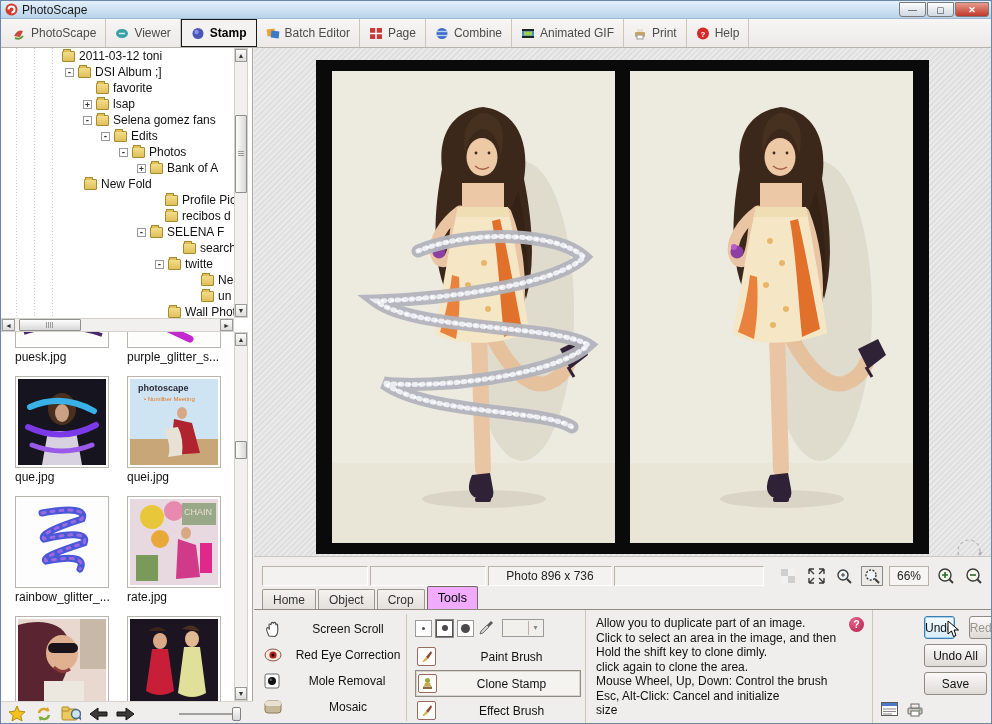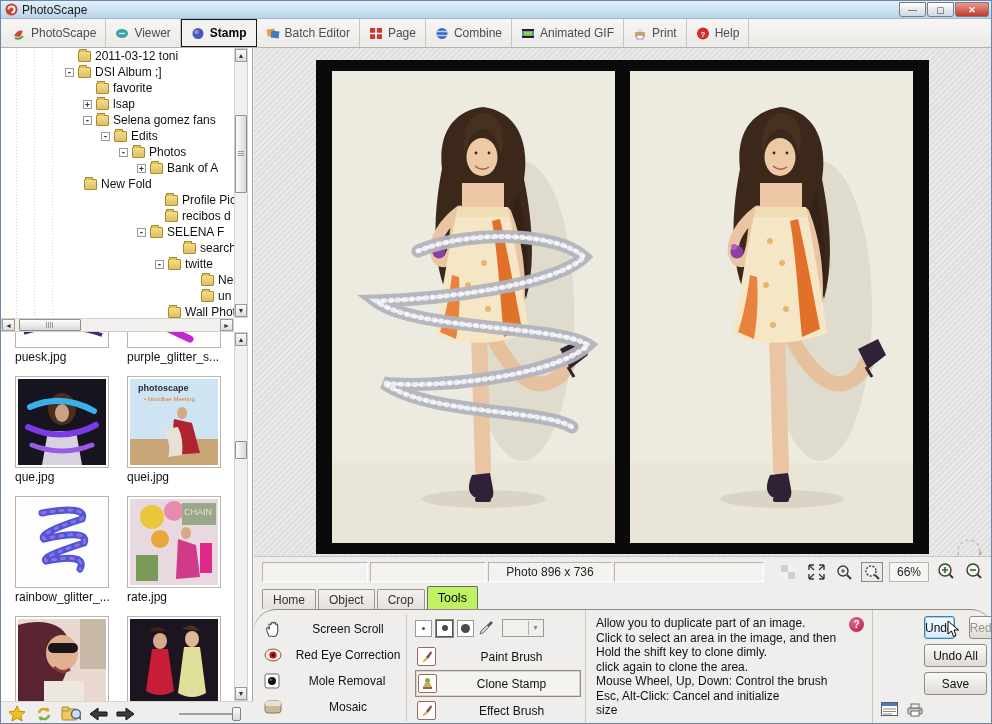--- a/index.html
+++ b/index.html
@@ -46,32 +46,32 @@
   .thumbtools{position:absolute;left:0;top:653px;width:252px;height:24px;background:#f0eeec;border-top:1px solid #d8d4ce;display:flex;align-items:center;gap:7px;padding:0 6px;}
   .ticon{width:20px;height:18px;display:flex;align-items:center;justify-content:center;}
   .slider{position:relative;width:62px;height:16px;margin-left:auto;margin-right:6px;}
   .slider .track{position:absolute;left:0;right:0;top:7px;height:2px;background:#a0a0a0;}
   .slider .knob{position:absolute;right:0;top:1px;width:9px;height:14px;background:linear-gradient(#fdfdfd,#d8d8d8);border:1px solid #808080;border-radius:2px;}
   
   .canvas{position:absolute;left:253px;top:47px;width:739px;height:508px;background:repeating-linear-gradient(135deg,#eaeaea 0 2px,#dfdfdf 2px 4px);}
   .photo{position:absolute;left:62px;top:12px;width:613px;height:494px;background:#0a0a0a;padding:11px 12px;}
   .rotatehint{position:absolute;right:8px;bottom:-14px;opacity:.55;}
   
-  .statusbar{position:absolute;left:253px;top:555px;width:739px;height:30px;background:#f0eeec;border-top:1px solid #c9c5bf;display:flex;align-items:center;padding:0 8px;gap:2px;}
+  .statusbar{position:absolute;left:253px;top:555px;width:739px;height:30px;background:#f0eeec;border-top:1px solid #c9c5bf;display:flex;align-items:flex-end;padding:0 8px;gap:2px;}
   .seg{height:20px;border:1px solid #b7b2aa;border-right-color:#fff;border-bottom-color:#fff;background:#f4f2f0;display:flex;align-items:center;justify-content:center;font-size:12px;color:#222;}
   .zoomcluster{margin-left:auto;display:flex;align-items:center;gap:6px;}
   .zicon{width:22px;height:20px;display:flex;align-items:center;justify-content:center;}
   .zicon.sel{border:1px solid #8a8a8a;background:#eceae6;}
   .zoomval{min-width:40px;height:20px;border:1px solid #b7b2aa;background:#f7f5f3;display:flex;align-items:center;justify-content:center;font-size:12px;color:#222;}
   
   .toolpanel{position:absolute;left:253px;top:585px;width:739px;height:139px;background:#f0eeec;}
   .ttabs{position:absolute;left:8px;top:0;height:23px;display:flex;align-items:flex-end;}
   .ttab{height:20px;padding:0 10px;border:1px solid #9b968e;border-bottom:none;background:linear-gradient(#f4f2ef,#e4e1dc);font-size:12px;color:#333;display:flex;align-items:center;margin-right:2px;border-radius:2px 2px 0 0;}
-  .ttab.active{height:23px;background:#bef264;font-size:12.5px;color:#000;border-color:#6e6a64;}
-  .tpbody{position:absolute;left:0;top:23px;width:739px;height:116px;border-top:1px solid #8f8b84;display:flex;border-radius:22px;}
+  .ttab.active{height:23px;background:#f0abfc;font-size:12.5px;color:#000;border-color:#6e6a64;}
+  .tpbody{position:absolute;left:0;top:23px;width:739px;height:116px;border-top:1px solid #8f8b84;display:flex;}
   .tcol-left{width:152px;padding:6px 0 0 10px;}
   .toolrow{display:flex;align-items:center;height:26px;gap:8px;}
   .toolrow .lbl{font-size:12px;color:#111;flex:1;text-align:center;}
   .sep{width:1px;background:#c9c5bf;margin:4px 0;}
   .tcol-mid{width:178px;padding:6px 4px 0 8px;}
   .sizerow{display:flex;align-items:center;gap:4px;height:24px;margin-bottom:3px;}
   .szbtn{width:17px;height:17px;border:1px solid #9a9a9a;background:#fff;display:flex;align-items:center;justify-content:center;}
   .szbtn.sel{border:1px solid #555;box-shadow:0 0 0 1px #888;}
   .dot{border-radius:50%;background:#4a4a4a;}
   .ddbox{width:42px;height:18px;border:1px solid #9a9a9a;background:#f2f0ed;margin-left:4px;position:relative;}
@@ -178,21 +178,21 @@
       <span>Help</span>
       </div>
   </div>
 
   <div class="leftpanel">
 
     <div class="tree">
       <div class="guide" style="left:15px"></div>
       <div class="guide" style="left:33px"></div>
       <div class="guide" style="left:51px"></div>
-      <div class="trow" style="padding-left:64px">
+      <div class="trow" style="padding-left:48px">
           <span class="exp"></span>
           <span class="fold"></span>
           <span class="tlabel">2011-03-12 toni</span>
         </div>
       <div class="trow" style="padding-left:64px">
           <span class="exp">-</span>
           <span class="fold"></span>
           <span class="tlabel">DSI Album ;]</span>
         </div>
       <div class="trow" style="padding-left:82px">

